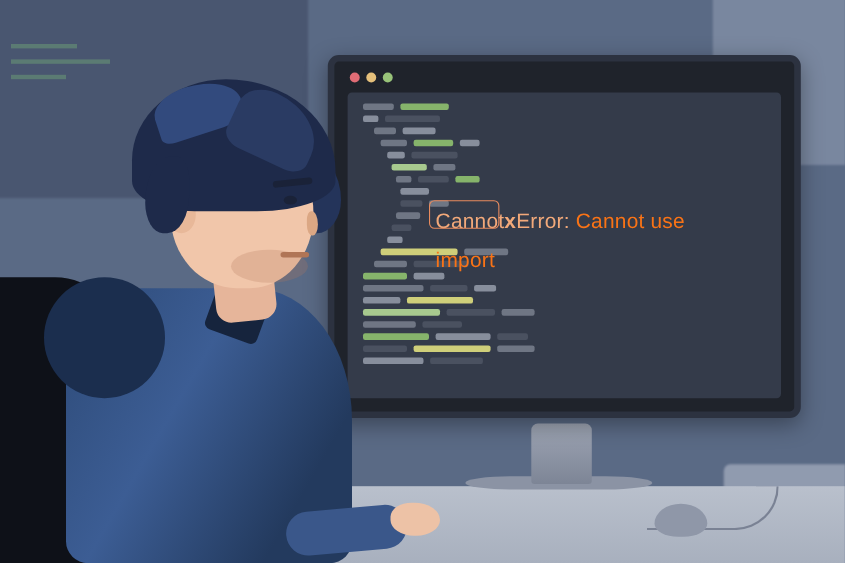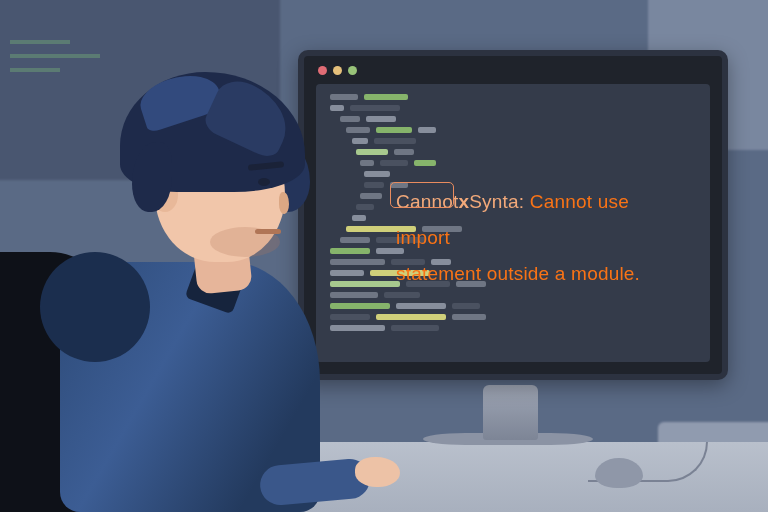--- a/index.html
+++ b/index.html
@@ -342,24 +342,23 @@
         <span class="tok t-yellow" style="width:70px"></span>
         <span class="tok t-grey" style="width:34px"></span>
       </div>
     <div class="code-row">
         <span class="tok t-grey2" style="width:55px"></span>
         <span class="tok t-dark" style="width:48px"></span>
       </div>
 
     <div class="error-overlay">
       <span class="syntax-box">
-        <span class="err-label">Cannot</span><span class="err-label" style="font-weight:700">x</span><span class="err-label">Synta:</span>
+        <span class="err-label">Cannot</span><span class="err-label" style="font-weight:700">x</span><span class="err-label">Error:</span>
       </span>
       <span class="err-rest"> Cannot use import</span><br>
-      <span class="err-rest">statement outside a module.</span>
     </div>
   </div>
 </div>
 
 <div class="cable"></div>
 <div class="mouse"></div>
 
 <div class="dev">
   <div class="chair-back"></div>
   <div class="torso"></div>

